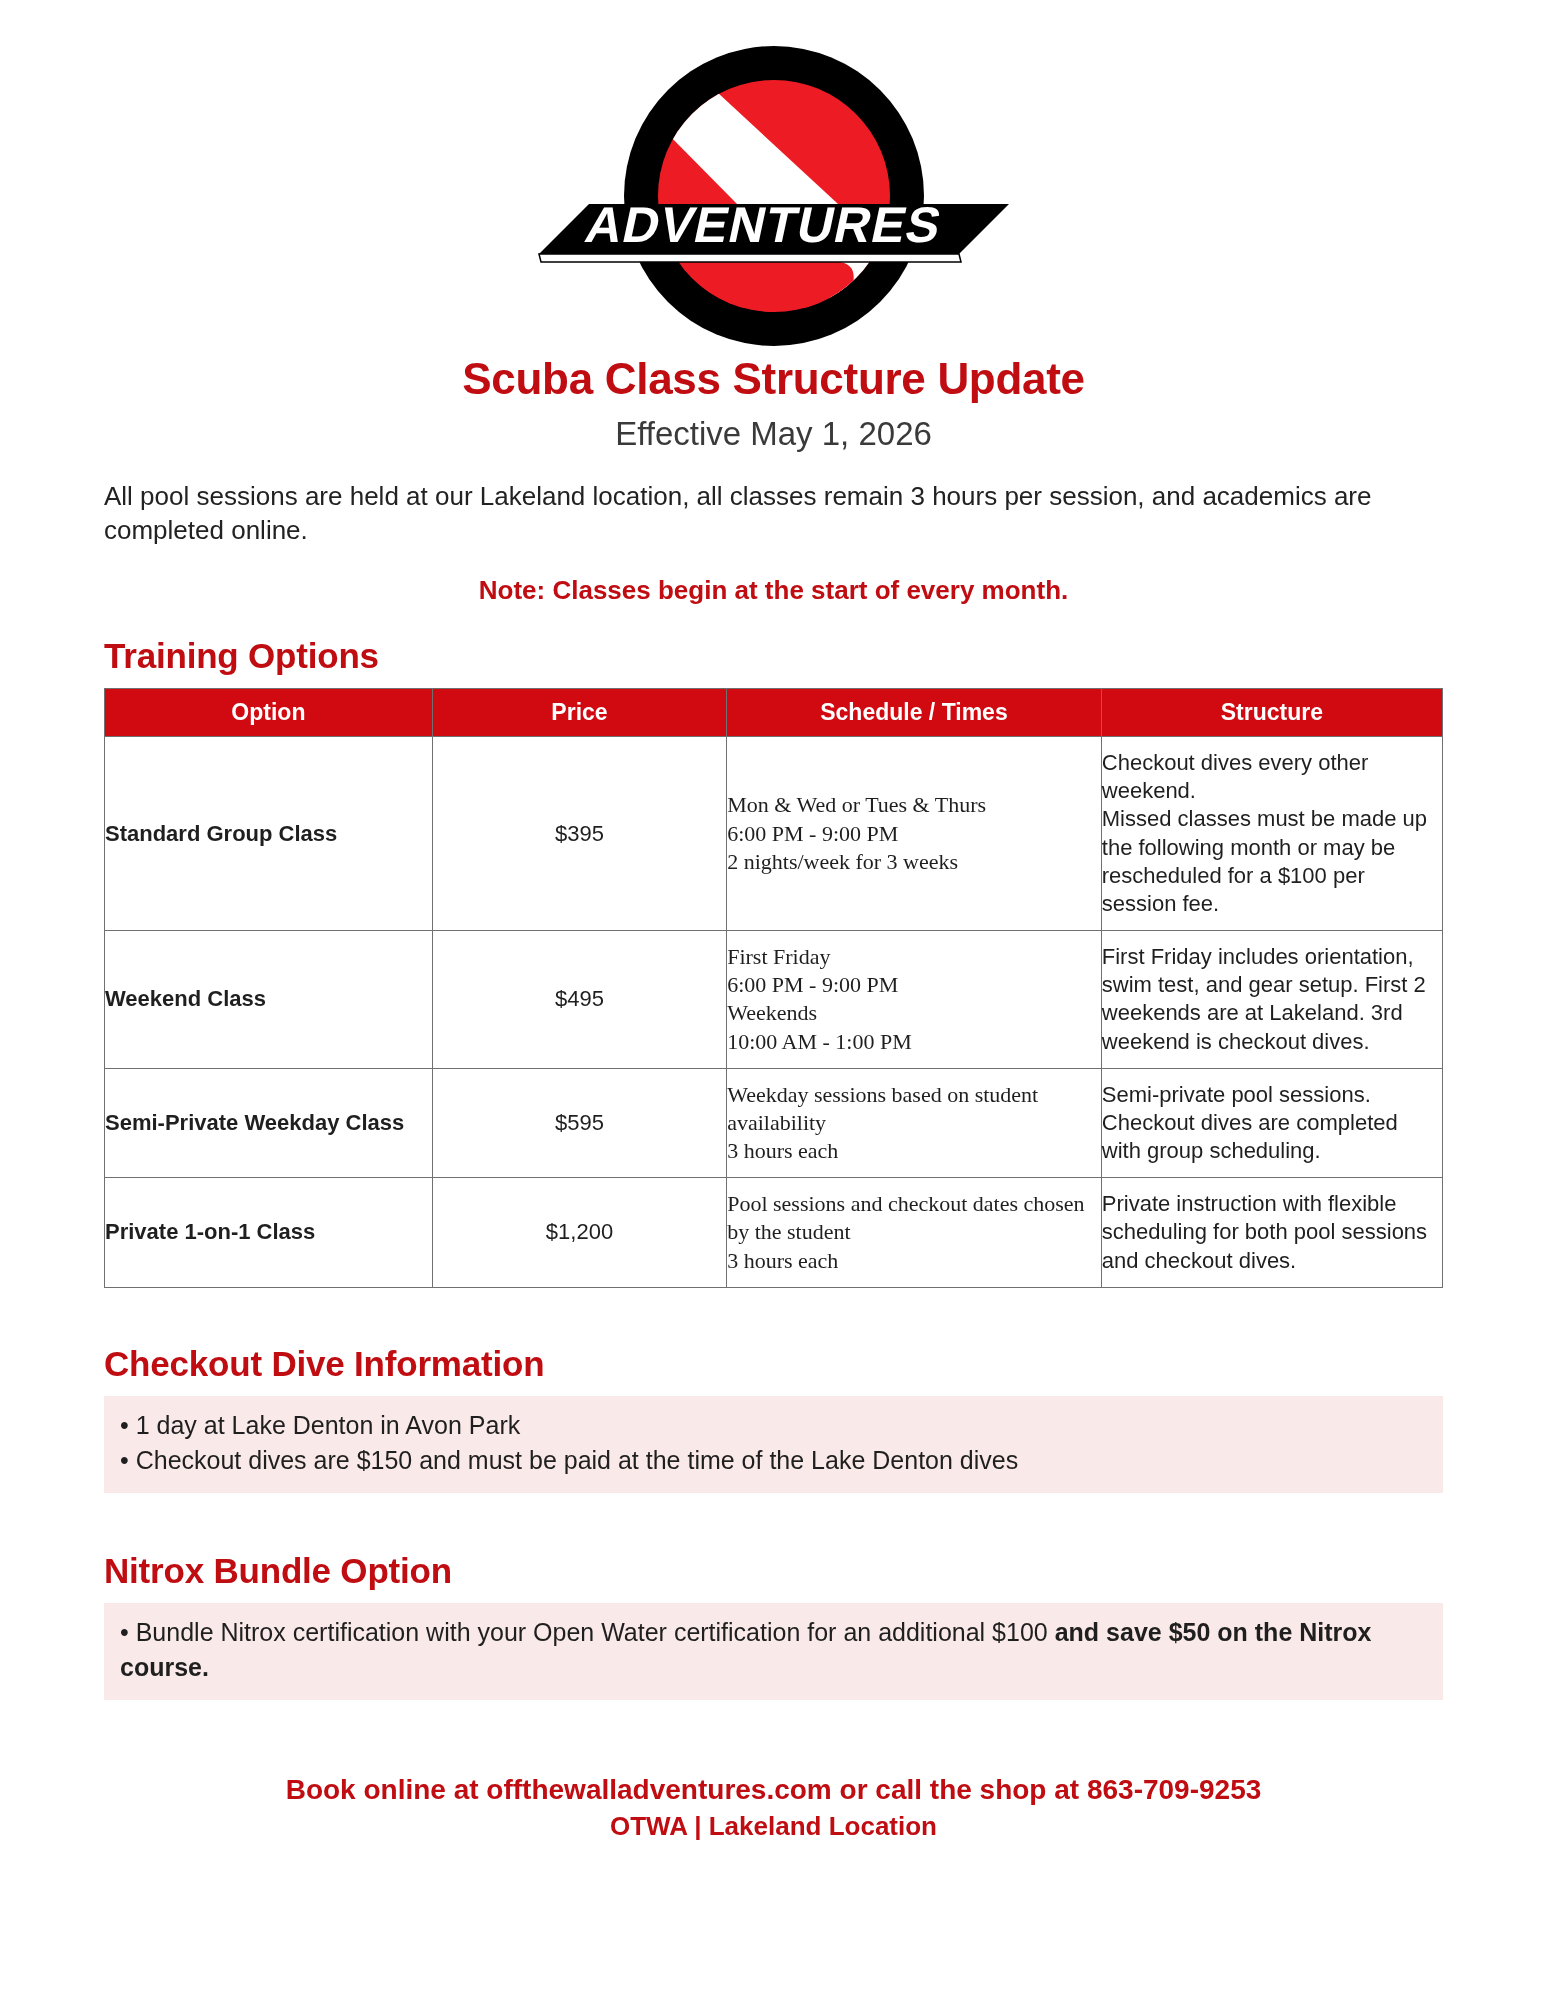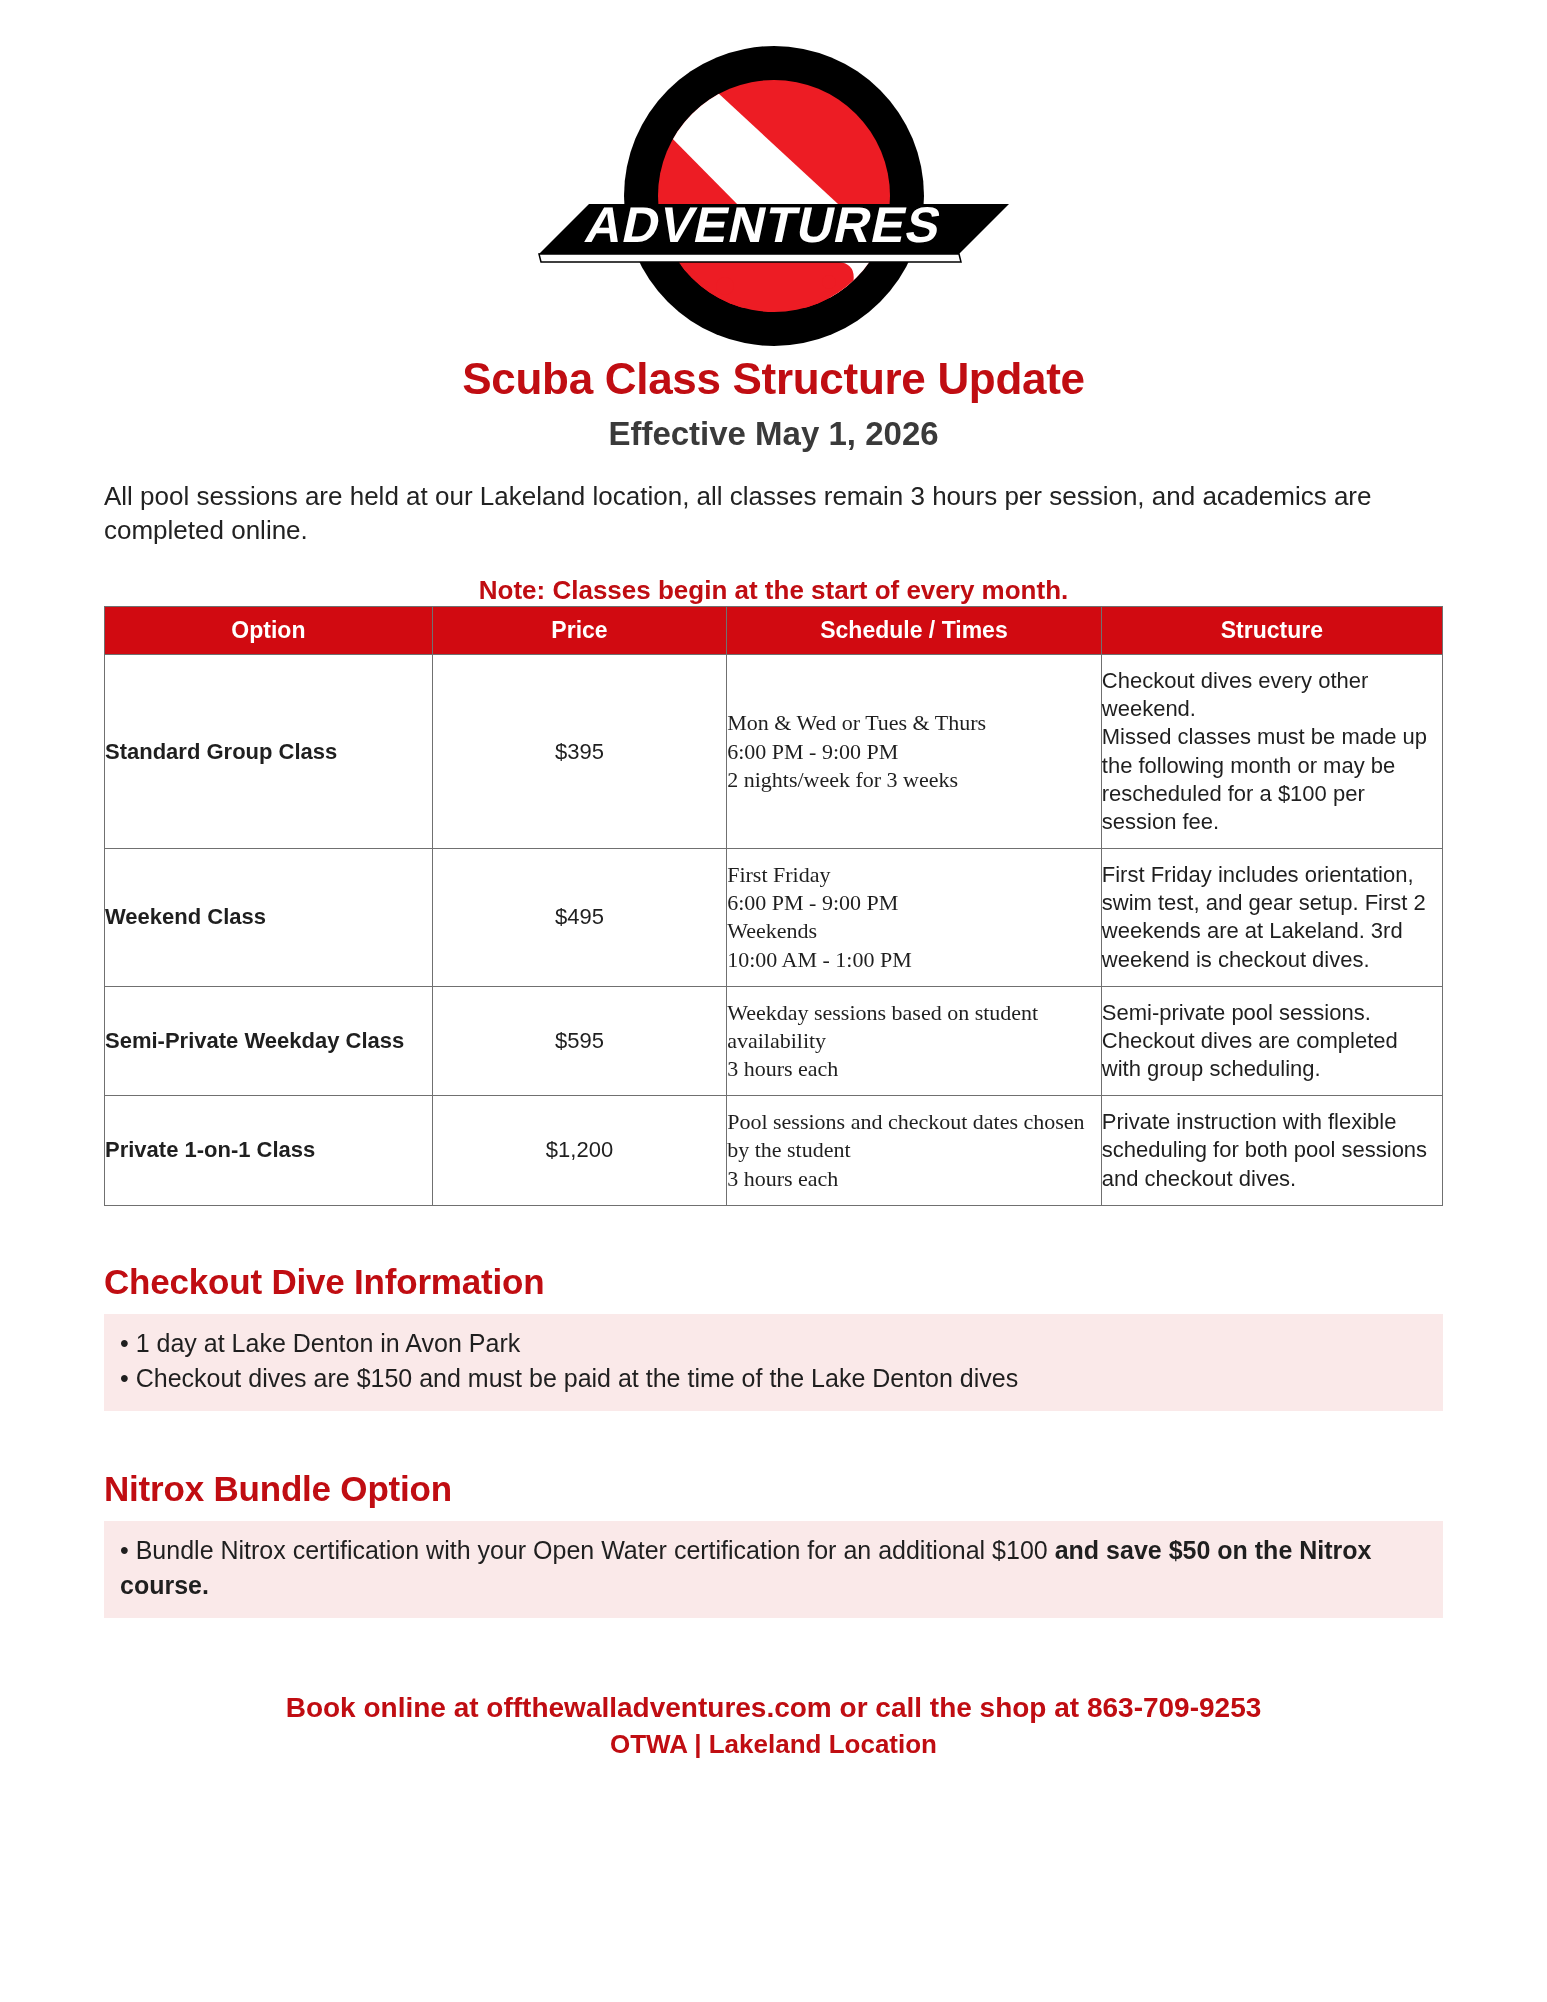--- a/index.html
+++ b/index.html
@@ -42,21 +42,21 @@
     font-size: 44px;
     font-weight: bold;
     letter-spacing: -0.3px;
     margin: 8px 0 0 0;
     line-height: 1.15;
   }
   .doc-subtitle {
     text-align: center;
     color: #3a3a3a;
     font-size: 33px;
-    font-weight: bold;
+    font-weight: normal;
     margin: 10px 0 0 0;
     line-height: 1.15;
   }
   .intro {
     font-size: 26px;
     color: #222;
     line-height: 1.32;
     margin: 26px 0 0 0;
   }
   .note {
@@ -173,20 +173,21 @@
         <text x="245" y="206" font-family="'Liberation Sans', sans-serif" font-size="50" font-weight="bold" fill="#ffffff" text-anchor="middle" letter-spacing="1" transform="skewX(-12) translate(30,0)">ADVENTURES</text>
       </svg>
     </div>
   </div>
 
   <div class="doc-title">Scuba Class Structure Update</div>
   <div class="doc-subtitle">Effective May 1, 2026</div>
   <p class="intro">All pool sessions are held at our Lakeland location, all classes remain 3 hours per session, and academics are completed online.</p>
   <div class="note">Note: Classes begin at the start of every month.</div>
 
+  <div class="section-heading">Training Options</div>
 
   <table class="options">
     <colgroup>
       <col class="c-option">
         <col class="c-price">
         <col class="c-schedule">
         <col class="c-structure">
     </colgroup>
     <thead>
       <tr>

